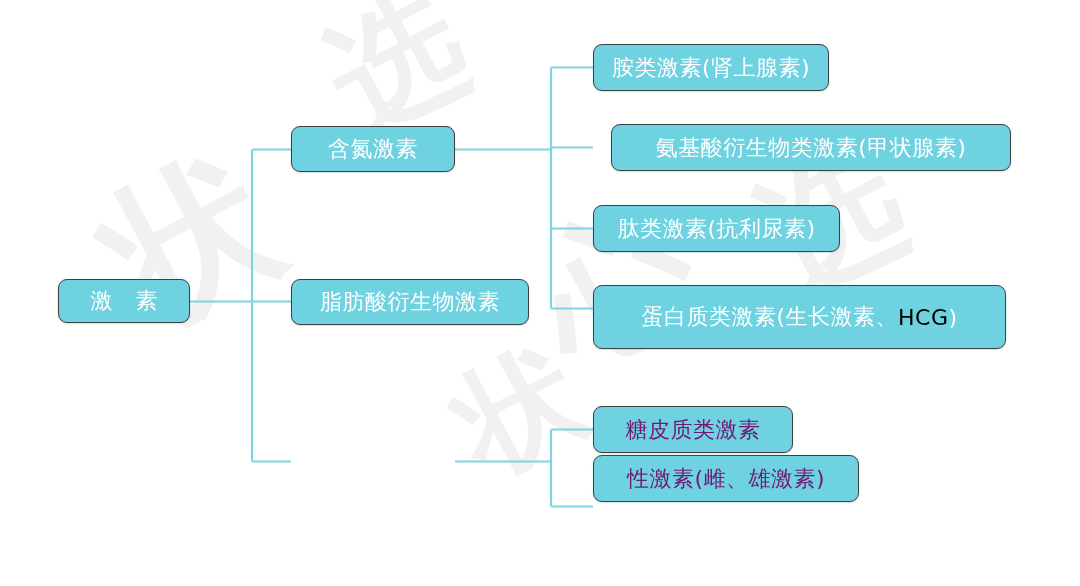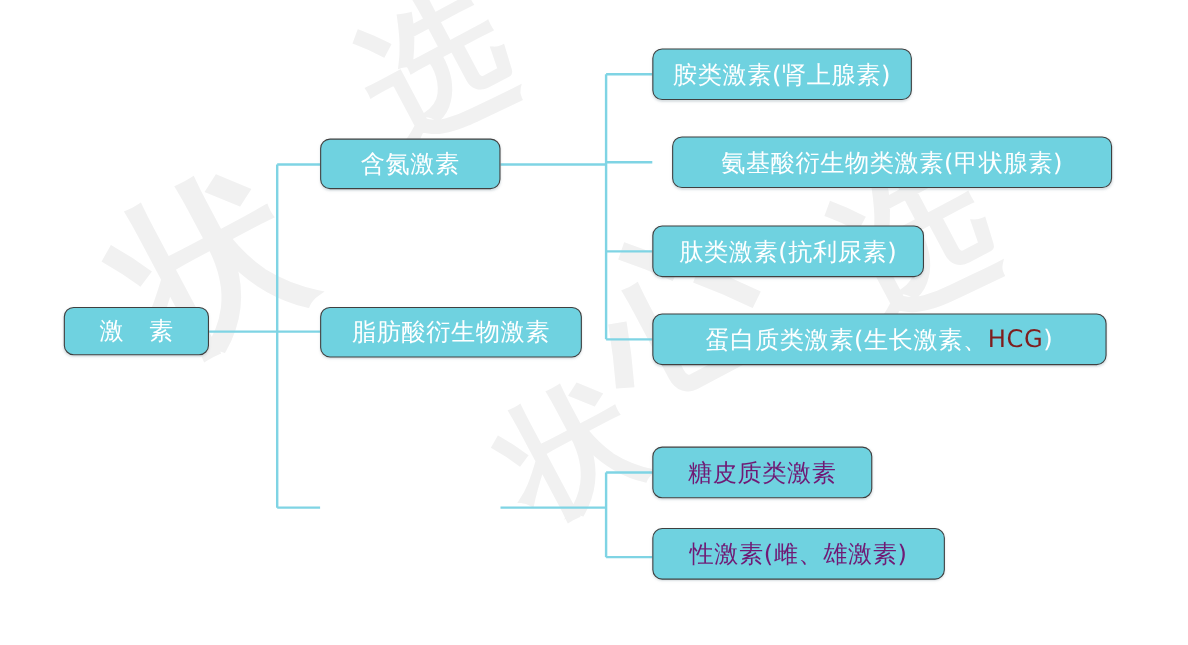--- a/index.html
+++ b/index.html
@@ -63,39 +63,39 @@
     border-radius: 9px;
     color: #ffffff;
     font-size: 22px;
     font-weight: 400;
     letter-spacing: 0.5px;
     white-space: nowrap;
     font-family: "DejaVu Sans", "Liberation Sans", sans-serif;
     box-shadow: 0 1px 2px rgba(120,140,150,0.28);
   }
   .node.pink { color: #701a75; }
-  .node .hl { color: #7f1d1d; }
+  .node .hl { color: #000000; }
 
   
   #node-root      { left:  58px; top: 279px; width: 132px; height: 44px; letter-spacing: 8px; text-indent: 8px; }
 
   
   #node-l2-0      { left: 291px; top: 126px; width: 164px; height: 46px; }
   #node-l2-1      { left: 291px; top: 279px; width: 238px; height: 46px; }
   #node-l2-2      { left: 291px; top: 438px; width: 164px; height: 46px; }
 
   
   #node-l3-0      { left: 593px; top:  44px; width: 236px; height: 47px; }
   #node-l3-1      { left: 595px; top: 124px; width: 400px; height: 47px; margin-left: 16px; }
   #node-l3-2      { left: 593px; top: 205px; width: 247px; height: 47px; }
-  #node-l3-3      { left: 593px; top: 285px; width: 413px; height: 47px; }
+  #node-l3-3      { left: 593px; top: 285px; width: 413px; height: 64px; }
 
   
   #node-l3-4      { left: 593px; top: 406px; width: 200px; height: 47px; }
-  #node-l3-5      { left: 593px; top: 480px; width: 266px; height: 47px; }
+  #node-l3-5      { left: 593px; top: 455px; width: 266px; height: 47px; }
 </style>
 </head>
 <body>
 
 <div id="canvas">
 
   <div class="watermark-layer">
     <div class="wm wm-a">选</div>
     <div class="wm wm-b">状</div>
     <div class="wm wm-c">心</div>

